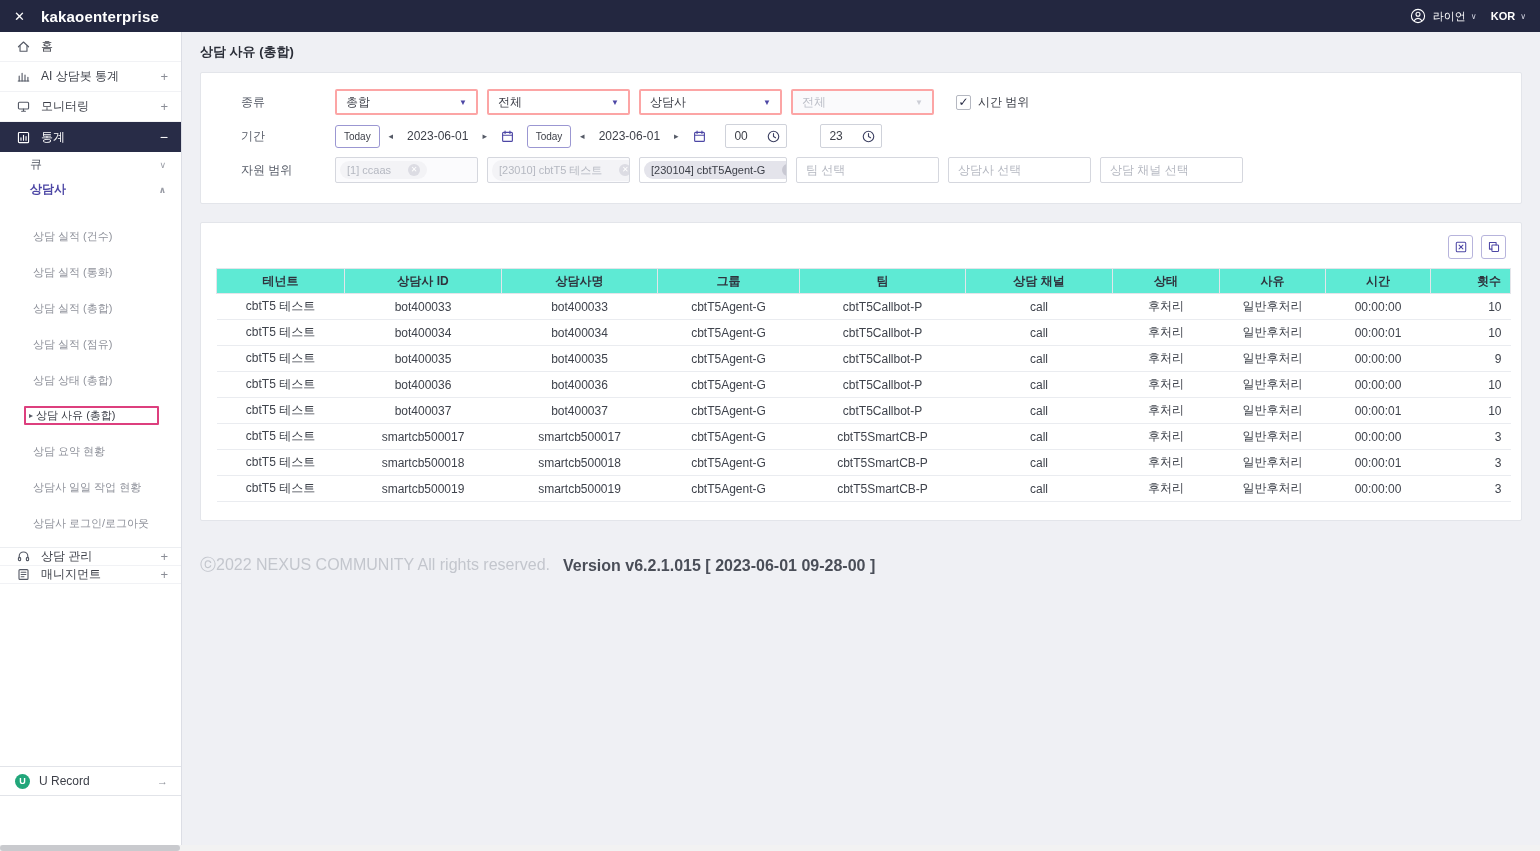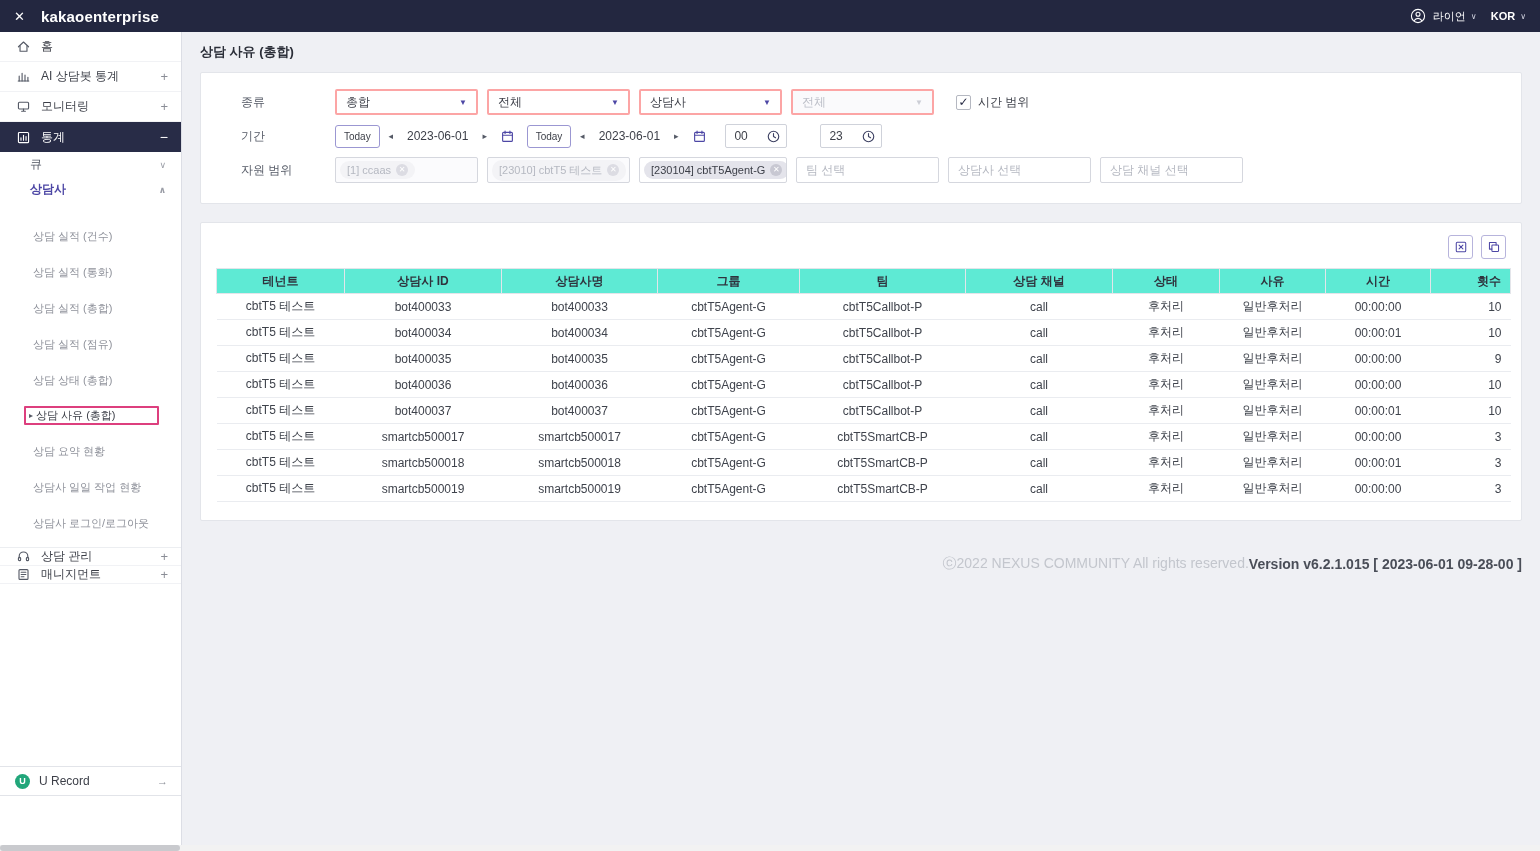--- a/index.html
+++ b/index.html
@@ -52,40 +52,40 @@
 .date-wrap{display:flex;align-items:center}
 .today-btn{height:23px;padding:0 8px;border:1px solid #9b97d2;border-radius:3px;background:#fff;font-size:10px;color:#3c3f48;display:flex;align-items:center;cursor:pointer;font-family:inherit}
 .nav-arrow{width:22px;text-align:center;color:#555a66;font-size:9px;cursor:pointer}
 .date-text{width:72px;text-align:center;font-size:12px;color:#3c3f48}
 .icon-btn{width:24px;height:24px;display:flex;align-items:center;justify-content:center;cursor:pointer;color:#4d47a5}
 .time-box{width:62px;height:24px;border:1px solid #cfd2da;border-radius:2px;display:flex;align-items:center;justify-content:space-between;padding:0 5px 0 8px;font-size:12px;color:#3c3f48;cursor:pointer;background:#fff}
 .clock{color:#3e4263;display:inline-flex}
 .chip-box{flex:0 0 143px;width:143px;height:26px;border:1px solid #d5d7de;border-radius:2px;background:#fff;display:flex;align-items:center;padding:0 4px;margin-right:9px;overflow:hidden}
 .chip-box.wide{flex:0 0 148px;width:148px}
 .chip-box.disabled{background:#fbfbfd}
-.chip{display:flex;align-items:center;gap:5px;background:#e4e4eb;border-radius:10px;padding:3px 7px;font-size:11px;color:#3c3f48;white-space:nowrap}
+.chip{display:flex;align-items:center;gap:17px;background:#e4e4eb;border-radius:10px;padding:3px 7px;font-size:11px;color:#3c3f48;white-space:nowrap}
 .chip.disabled{background:#f3f3f6;color:#b5b8c1}
 .chip .x{width:12px;height:12px;border-radius:50%;background:#c8c8d2;color:#fff;font-size:8px;display:flex;align-items:center;justify-content:center;cursor:pointer;line-height:1}
 .chip.disabled .x{background:#dcdce3}
 .text-input{flex:0 0 143px;width:143px;height:26px;border:1px solid #d5d7de;border-radius:2px;padding:0 9px;font-size:12px;color:#3c3f48;margin-right:9px;outline:none;font-family:inherit;background:#fff}
 .text-input::placeholder{color:#b5b8c1}
 .btn-row{display:flex;gap:8px;padding-left:134px;margin-top:13px}
 .btn{height:27px;width:76px;border-radius:2px;font-size:12px;display:flex;align-items:center;justify-content:center;cursor:pointer;font-family:inherit}
 .btn-primary{background:#4d47a5;color:#fff;border:1px solid #4d47a5}
 .btn-secondary{background:#fff;color:#3c3f48;border:1px solid #cfd2da}
 
 .table-card{margin-top:18px;padding:12px 15px 18px}
 .table-tools{display:flex;justify-content:flex-end;gap:8px;margin-bottom:9px}
 .tool-btn{width:25px;height:24px;border:1px solid #b7b4dc;border-radius:3px;background:#fff;display:flex;align-items:center;justify-content:center;color:#4d47a5;cursor:pointer}
 table{width:100%;border-collapse:collapse;table-layout:fixed;font-size:12px;color:#3f434c}
 thead th{height:25px;background:#5eead4;border:1px solid #e3e5ea;font-weight:700;color:#2f333d;text-align:center}
 tbody td{height:26px;border-bottom:1px solid #eaecf0;text-align:center;overflow:hidden;white-space:nowrap;text-overflow:ellipsis}
 th.num,td.num{text-align:right;padding-right:9px}
 
-.footer-line{display:flex;justify-content:flex-end;align-items:center;gap:0;margin-top:34px;font-size:14px}
+.footer-line{display:flex;justify-content:flex-start;align-items:center;gap:13px;margin-top:34px;font-size:16px}
 .copyright{color:#c3c6cd}
 .version{color:#4a4e58;font-weight:700}
 .hscroll{position:absolute;left:0;bottom:0;width:100%;height:6px;background:#f2f2f2}
 .hscroll .thumb{width:180px;height:6px;background:#c9cace;border-radius:3px}
 svg{display:block}
 </style>
 </head>
 <body>
 
 <div class="app">

